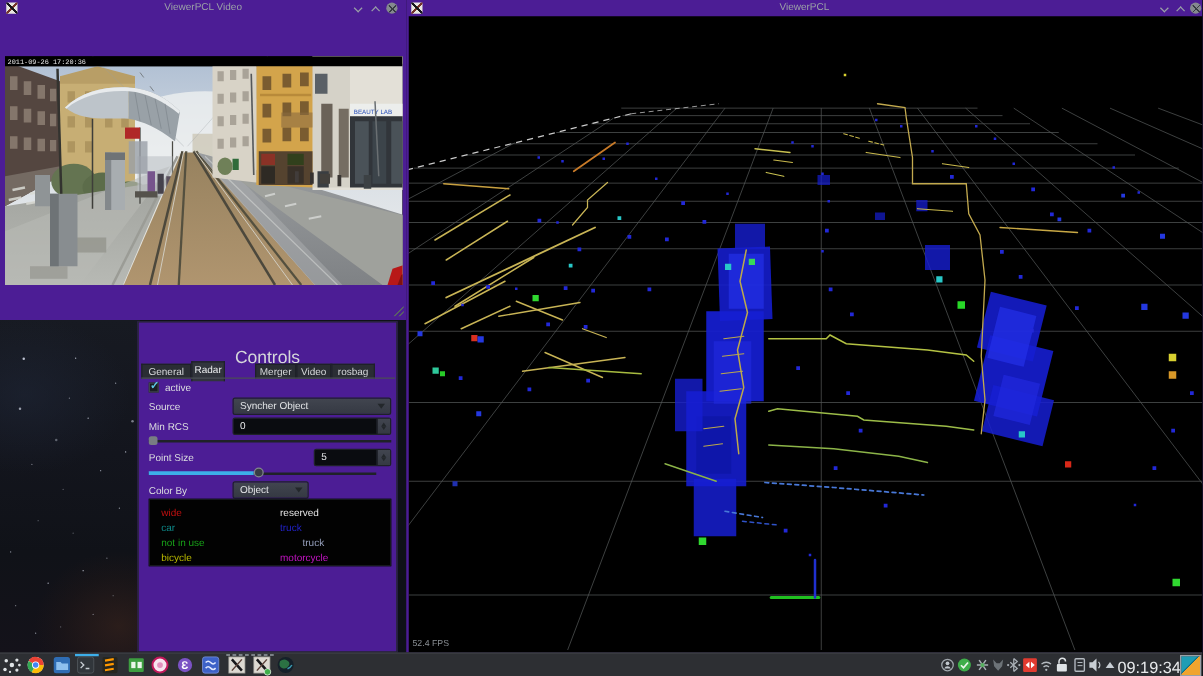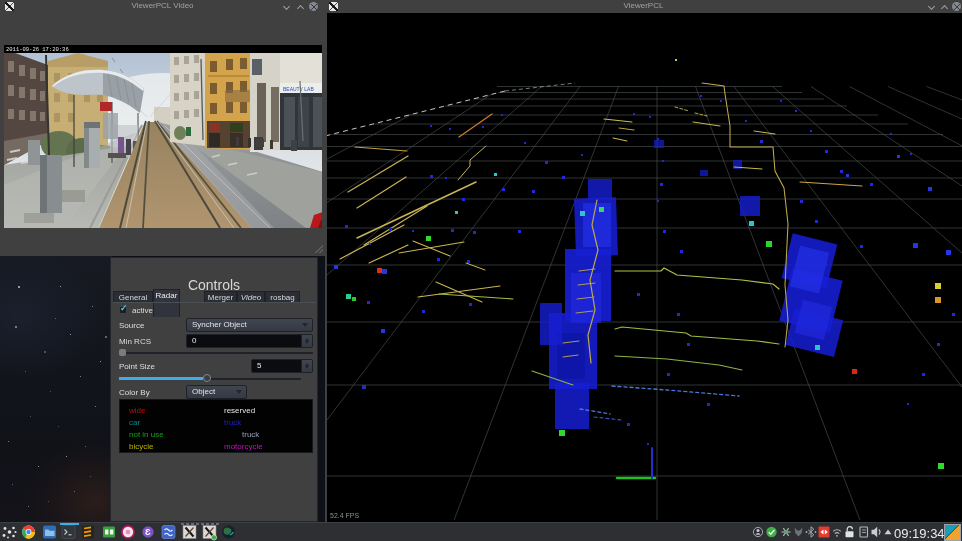--- a/index.html
+++ b/index.html
@@ -1,19 +1,19 @@
 <!DOCTYPE html>
 <html><head>
 <meta charset="utf-8">
 <style>
 * { margin:0; padding:0; box-sizing:border-box; }
 html,body { width:962px; height:541px; overflow:hidden; background:#0f1118; font-family:"Liberation Sans", sans-serif; }
 .abs { position:absolute; }
 #screen { position:relative; width:962px; height:541px; }
-.win { position:absolute; background:#404040; }
+.win { position:absolute; background:#4c1d95; }
 .titlebar { position:absolute; left:0; top:0; right:0; height:13px; }
 .title { position:absolute; top:1px; width:100%; text-align:center; font-size:8px; color:#9ba1a7; }
 .ticon { position:absolute; left:5px; top:2px; width:9px; height:9px; background:#e8e6e0; border-radius:1px; }
 .ticon:before { content:""; position:absolute; left:0; top:0; width:9px; height:9px;
   background:
     linear-gradient(45deg, transparent 43%, #16161a 43%, #16161a 57%, transparent 57%),
     linear-gradient(-45deg, transparent 45%, #74342a 45%, #74342a 55%, transparent 55%);
 }
 .btn-min,.btn-max { position:absolute; top:4px; width:5px; height:5px; border-left:1.4px solid #9aa1a7; border-bottom:1.4px solid #9aa1a7; }
 .btn-min { transform:rotate(-45deg); }
@@ -40,21 +40,21 @@
 
 #ctlwin { left:110px; top:257px; width:208px; height:265px; border:1px solid #23262c; }
 #ctlwin .label { position:absolute; font-size:8px; color:#dcdee0; }
 .combo { position:absolute; height:14px; background:linear-gradient(#41454f,#353943); border:1px solid #1e2128; border-radius:2px; color:#e2e4e6; font-size:8px; line-height:12px; padding-left:5px; }
 .combo .arr { position:absolute; right:4px; top:4px; width:0; height:0; border-left:3px solid transparent; border-right:3px solid transparent; border-top:4px solid #23272b; }
 .spin { position:absolute; height:14px; background:#0a0c10; border:1px solid #1e2128; border-radius:2px; color:#e8eaec; font-size:8px; line-height:12px; padding-left:5px; }
 .spin .ud { position:absolute; right:0; top:0; bottom:0; width:11px; border-left:1px solid #1e2128; background:linear-gradient(#41454f,#353943); }
 .spin .ud:before { content:""; position:absolute; left:3px; top:3px; border-left:2.5px solid transparent; border-right:2.5px solid transparent; border-bottom:3px solid #23272b; }
 .spin .ud:after { content:""; position:absolute; left:3px; bottom:3px; border-left:2.5px solid transparent; border-right:2.5px solid transparent; border-top:3px solid #23272b; }
 .tab { position:absolute; top:33px; height:12px; background:#2a2d34; border:1px solid #1e2128; border-bottom:none; font-size:8px; color:#d6d8da; text-align:center; line-height:12px; }
-.tab.active { top:31px; height:28px; background:#31343c; color:#eceef0; }
+.tab.active { top:31px; height:16px; background:#31343c; color:#eceef0; }
 .legend { position:absolute; left:8px; top:141px; width:194px; height:54px; background:#020202; border:1px solid #16191d; font-size:8px; }
 .legend span { position:absolute; }
 
 
 #pclwin { left:325px; top:0; width:637px; height:522px; }
 #pclview { position:absolute; left:2px; top:13px; width:635px; height:509px; background:#000; }
 #fps { position:absolute; left:3px; bottom:3px; color:#8a8f94; font-size:7px; }
 
 
 #taskbar { position:absolute; left:0; top:522px; width:962px; height:19px; background:#2d2f33; border-top:1px solid #3c3f44; }
@@ -508,21 +508,21 @@
 </svg>
     <div id="fps">52.4 FPS</div></div>
   </div>
 
   <div class="win" id="ctlwin">
     <div class="abs" style="top:19px;width:100%;text-align:center;font-size:14px;color:#d6d8da;">Controls</div>
     <div class="tab" style="left:2px;width:40px;">General</div>
     <div class="tab active" style="left:42px;width:27px;">Radar</div>
     <div class="tab" style="left:69px;width:24px;margin-left:48px;">Lidar</div>
     <div class="tab" style="left:93px;width:33px;">Merger</div>
-    <div class="tab" style="left:126px;width:28px;font-style:italic;">Video</div>
+    <div class="tab" style="left:126px;width:28px;">Video</div>
     <div class="tab" style="left:154px;width:35px;">rosbag</div>
     <div class="abs" style="left:2px;top:44px;width:203px;height:1px;background:#4a4e55;"></div>
 
     <div class="abs" style="left:8px;top:48px;width:8px;height:8px;background:#1b1e23;border:1px solid #3e434a;"></div>
     <div class="abs" style="left:9px;top:45px;color:#5ec9e8;font-size:9px;font-weight:bold;">✓</div>
     <div class="label" style="left:21px;top:48px;">active</div>
 
     <div class="label" style="left:8px;top:63px;">Source</div>
     <div class="combo" style="left:75px;top:60px;width:127px;">Syncher Object<span class="arr"></span></div>
 

